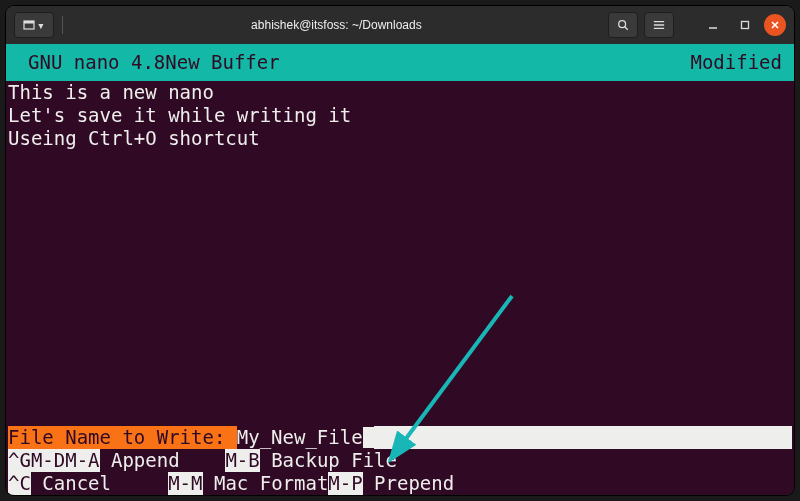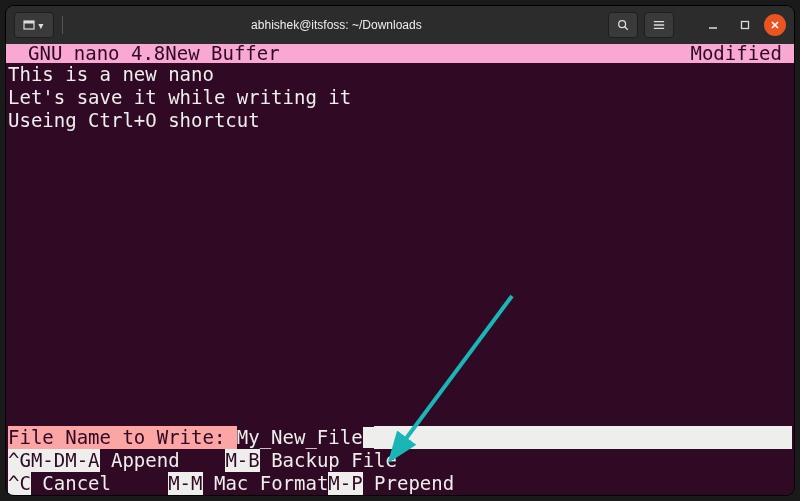--- a/index.html
+++ b/index.html
@@ -76,46 +76,46 @@
   .terminal {
     flex: 1;
     background: #300a24;
     position: relative;
     font-family: "DejaVu Sans Mono", monospace;
     font-size: 19px;
     line-height: 23px;
     overflow: hidden;
   }
   .header-line {
-    background: #f9a8d4;
+    background: #14b8a6;
     color: #300a24;
     display: flex;
     padding: 0 2px;
-    height: 19px;
+    height: 37px;
     align-items: center;
   }
   .hl-left { padding-left: 20px; }
   .hl-mid  { flex: 1; text-align: left; }
   .hl-right{ padding-right: 10px; }
   .content {
     color: #eeeeec;
     padding: 0 2px;
   }
   .content div { white-space: pre; height: 23px; }
   .prompt-line {
     position: absolute;
     left: 2px;
     right: 2px;
     bottom: 46px;
     height: 23px;
     display: flex;
     align-items: center;
   }
   .prompt-inv {
-    background: #fca5a5;
+    background: #f97316;
     color: #300a24;
     white-space: pre;
   }
   .prompt-fn {
     color: #eeeeec;
     white-space: pre;
   }
   .filename-wrap { display: inline; }
   .cursor-block {
     background: #eeeeec;

